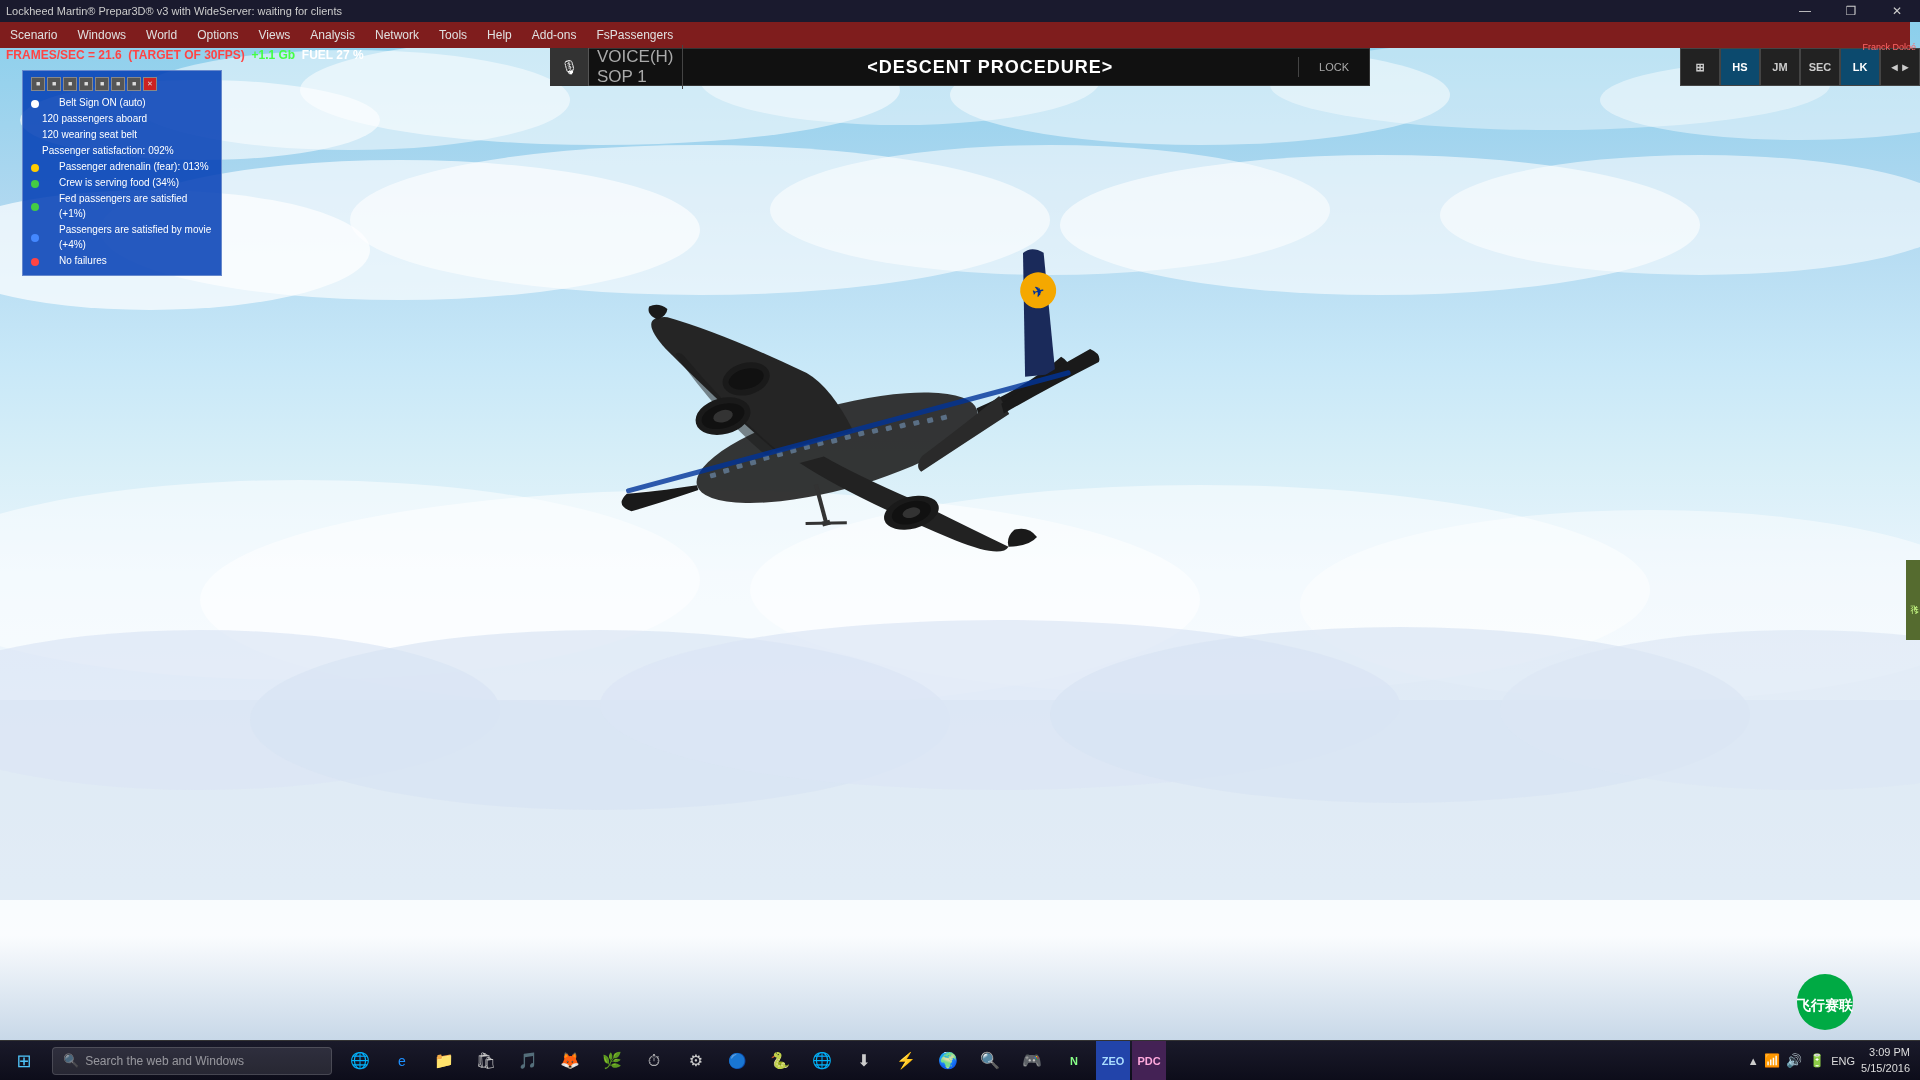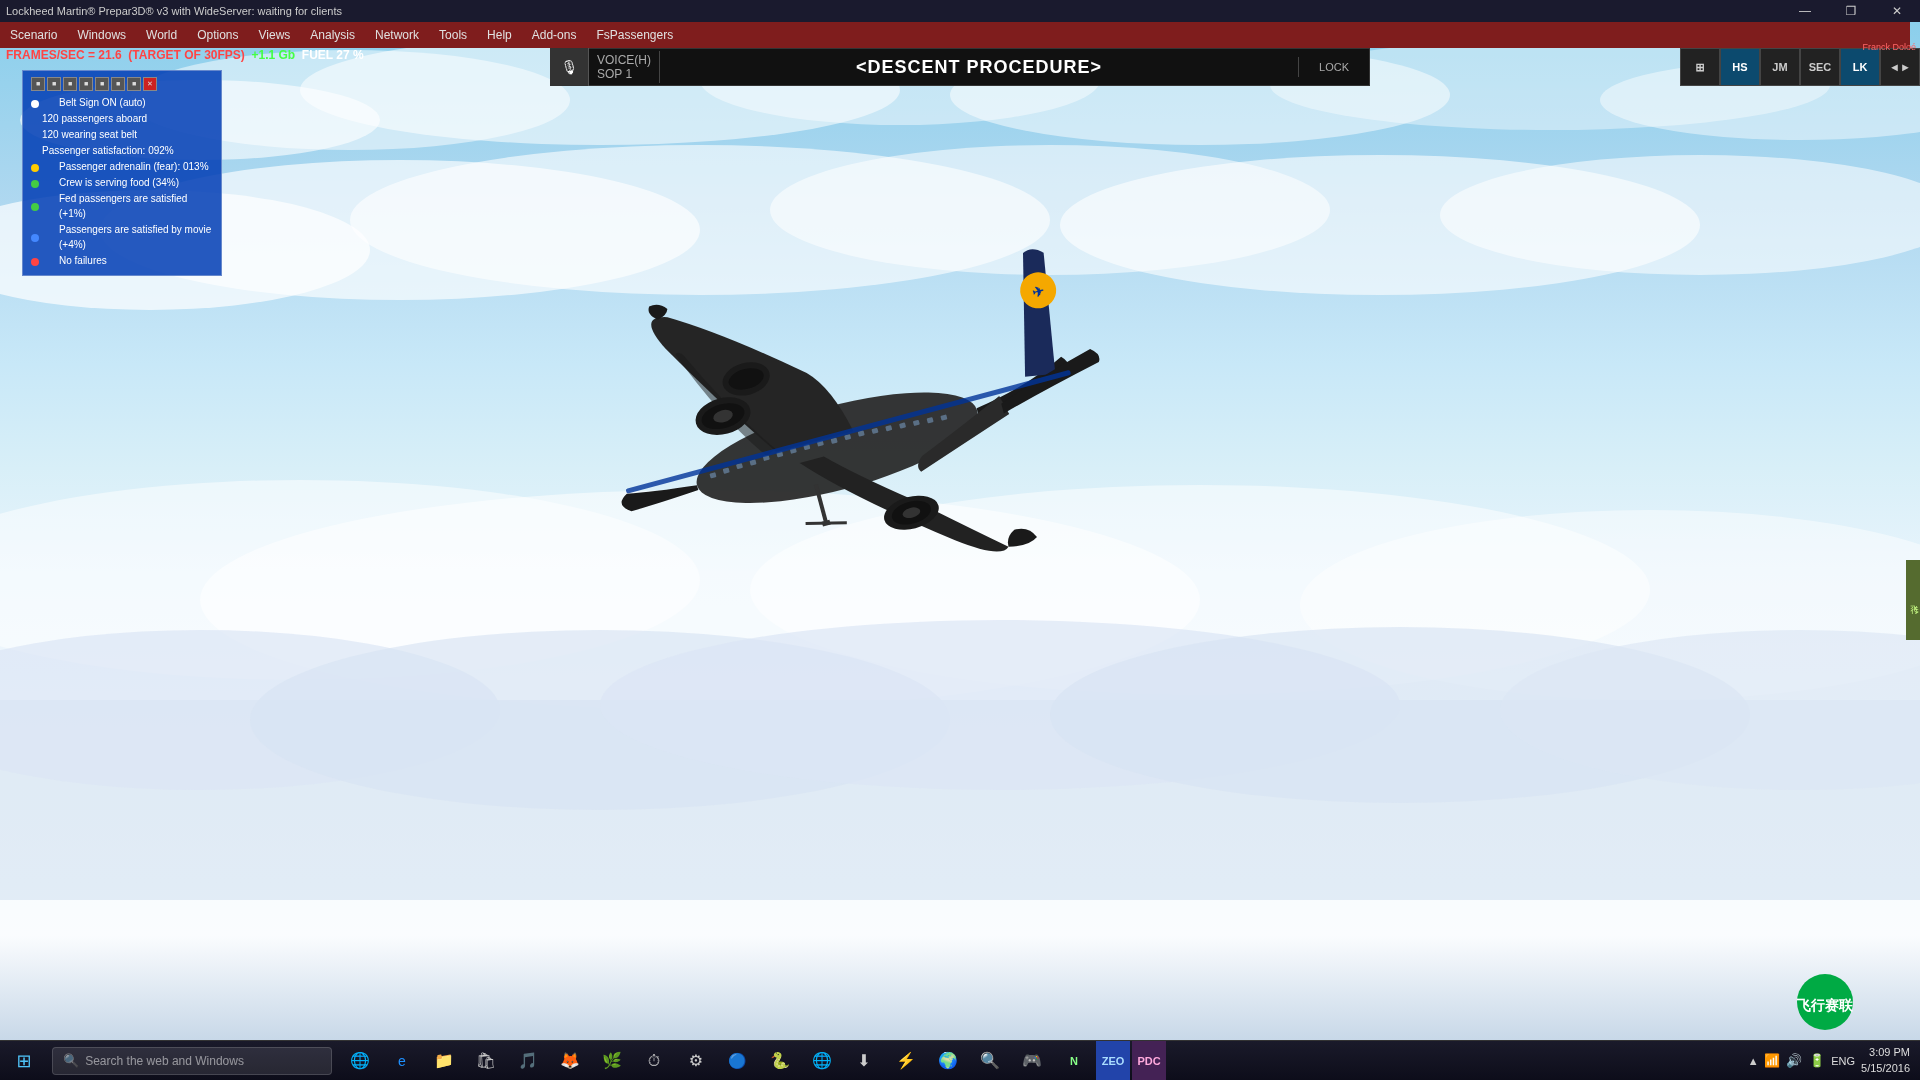--- a/index.html
+++ b/index.html
@@ -178,21 +178,21 @@
       height: 38px;
       background: #333;
       display: flex;
       align-items: center;
       justify-content: center;
       font-size: 14px;
       border-right: 1px solid #555;
     }
     #atc-voice-label {
       padding: 2px 8px;
-      font-size: 12px;
+      font-size: 17px;
       color: #aaa;
       border-right: 1px solid #444;
       line-height: 1.2;
     }
     #atc-message {
       flex: 1;
       text-align: center;
       font-size: 18px;
       font-weight: bold;
       color: #ffffff;

